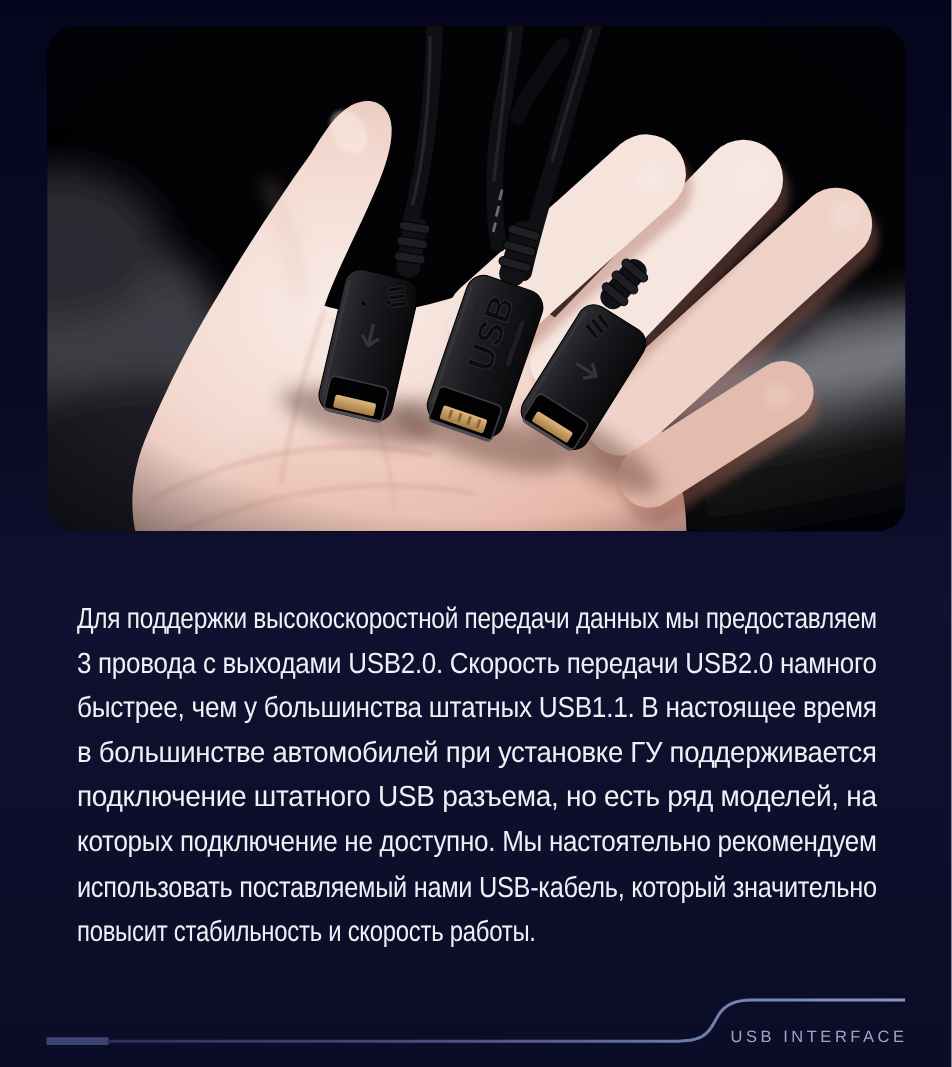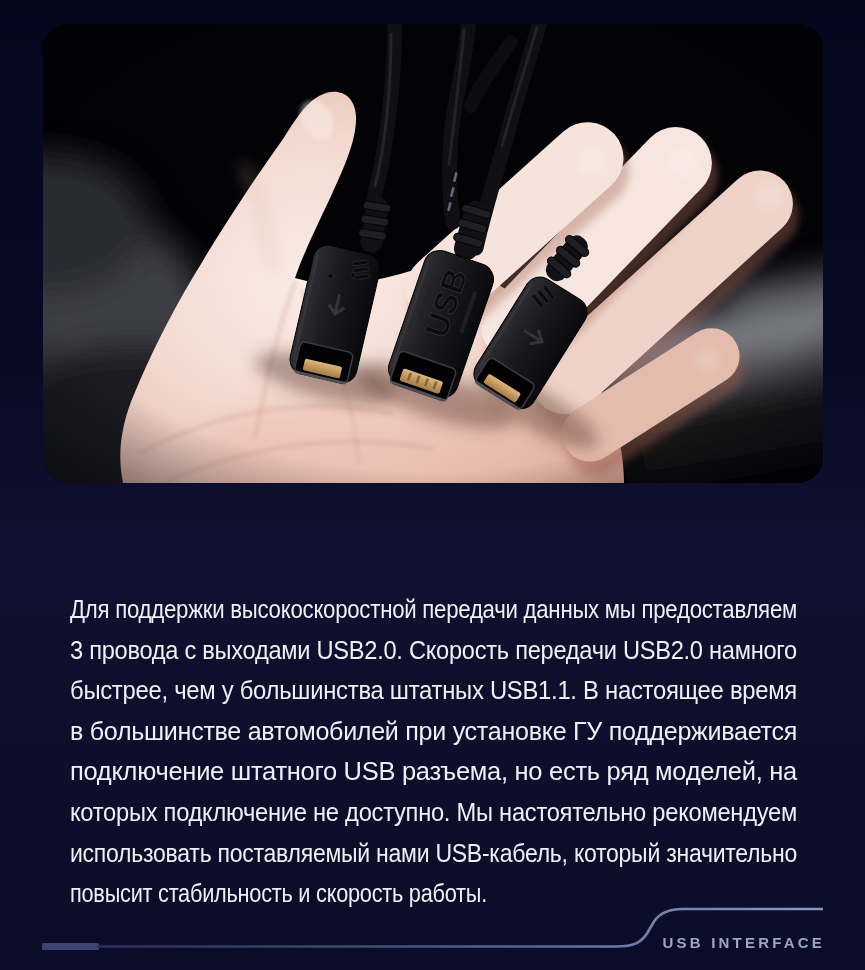--- a/index.html
+++ b/index.html
@@ -8,31 +8,31 @@
     background:linear-gradient(180deg,#05061e 0%,#090a24 38%,#101130 56%,#0b0c27 100%);
     font-family:"Liberation Sans", sans-serif;
   }
   .photo-card{
     position:absolute;left:43px;top:24px;width:780px;height:459px;
     border-radius:26px;overflow:hidden;background:#000;margin:0;
   }
   .photo-card svg{display:block;}
   .description{
     position:absolute;left:70px;top:542px;width:727px;
-    color:#eef0f6;font-size:26.5px;line-height:40.6px;font-weight:400;margin-top:47px;
+    color:#eef0f6;font-size:26.5px;line-height:40.6px;font-weight:400;
   }
   .pline{
     display:block;white-space:nowrap;width:max-content;
     transform-origin:left center;letter-spacing:-0.3px;
   }
   .footer{position:absolute;left:42px;top:898px;width:781px;height:56px;}
   .footer svg{position:absolute;left:0;top:0;}
   .flabel{
     position:absolute;right:-2px;bottom:3px;
-    font-size:15px;font-weight:700;letter-spacing:3.2px;color:#9aa6c4;
+    font-size:15px;font-weight:400;letter-spacing:3.2px;color:#9aa6c4;
     white-space:nowrap;
   }
 </style>
 </head>
 <body>
 
 <figure class="photo-card">
   <svg width="780" height="459" viewBox="0 0 780 459">
     <defs>
       <filter id="b16" x="-60%" y="-60%" width="220%" height="220%">

